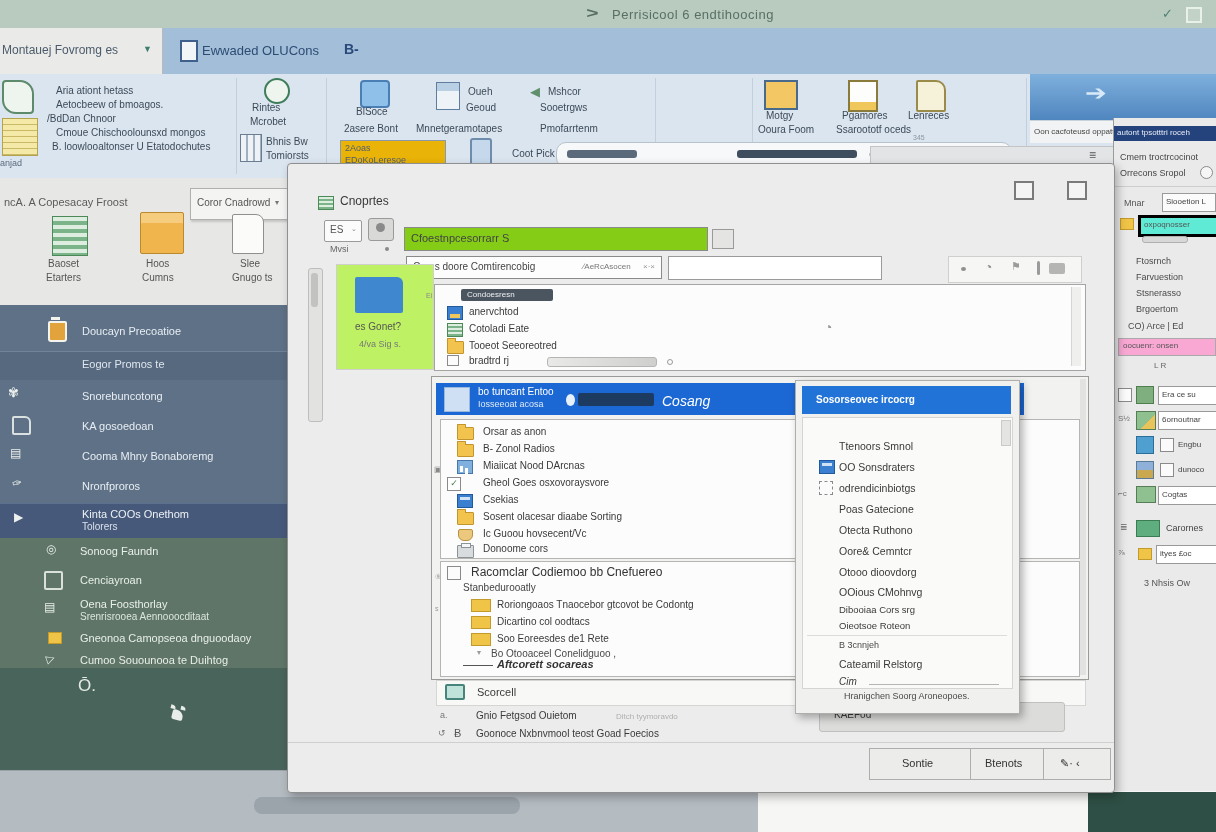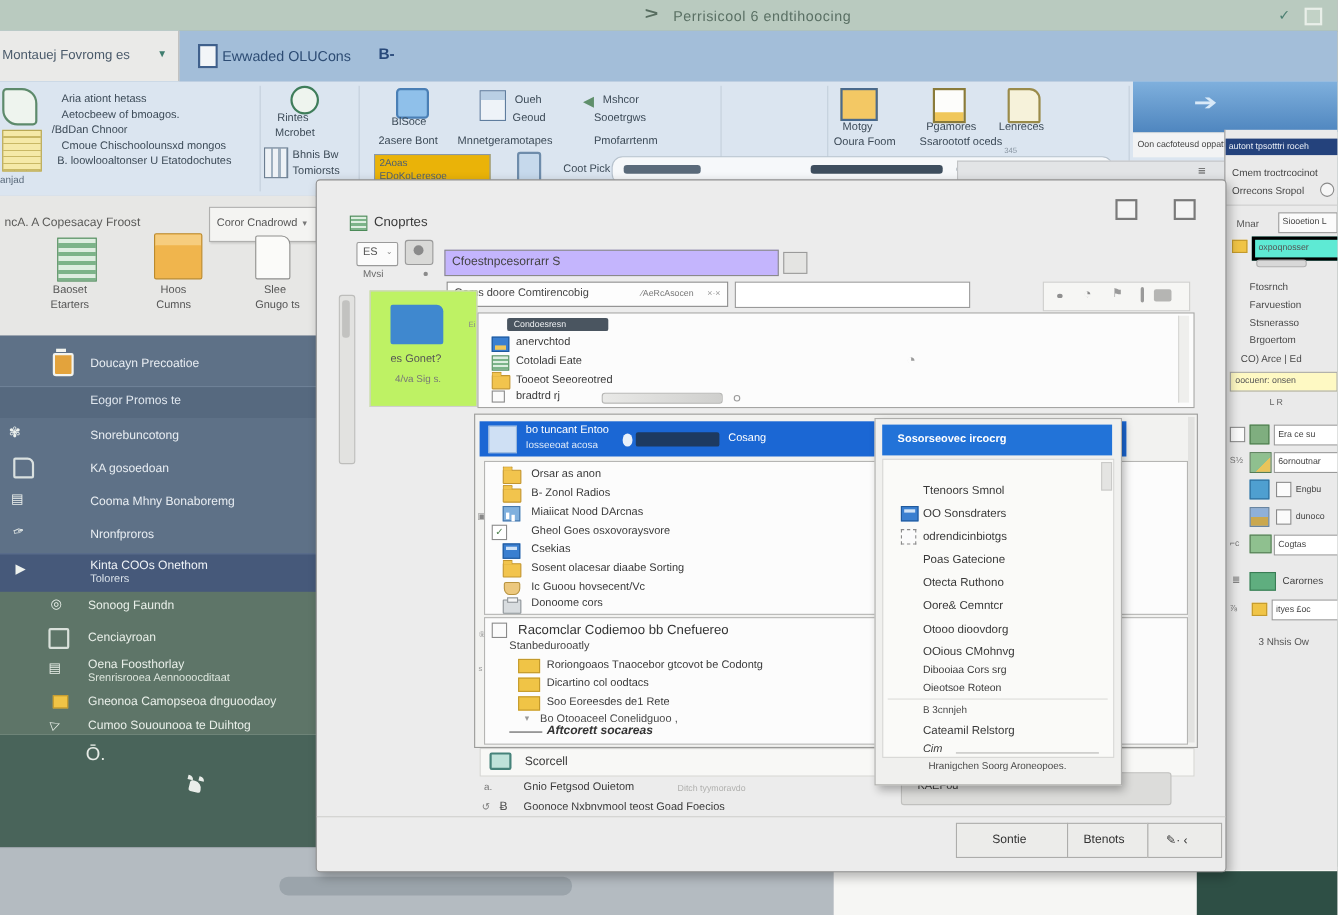--- a/index.html
+++ b/index.html
@@ -226,21 +226,21 @@
     <span class="ysq" style="position:absolute;left:6px;top:100px;"></span>
     <div class="abs" style="left:24px;top:97px;width:76px;height:16px;background:#5eead4;border:3px solid #000000;">
       <span class="t" style="left:3px;top:2px;font-size:8px;color:#555;">oxpoqnosser</span>
     </div>
     <div class="abs" style="left:28px;top:118px;width:44px;height:5px;background:#d8d8d8;border:1px solid #b0b0b0;border-radius:3px;"></div>
     <span class="t" style="left:22px;top:138px;font-size:9px;color:#4a4a4a;">Ftosrnch</span>
     <span class="t" style="left:22px;top:154px;font-size:9px;color:#4a4a4a;">Farvuestion</span>
     <span class="t" style="left:22px;top:170px;font-size:9px;color:#4a4a4a;">Stsnerasso</span>
     <span class="t" style="left:22px;top:186px;font-size:9px;color:#4a4a4a;">Brgoertom</span>
     <span class="t" style="left:14px;top:203px;font-size:9px;color:#4a4a4a;">CO) Arce | Ed</span>
-    <div class="abs" style="left:4px;top:220px;width:96px;height:16px;background:#fef9c3;border:1px solid #aaa;">
+    <div class="abs" style="left:4px;top:220px;width:96px;height:16px;background:#f9a8d4;border:1px solid #aaa;">
       <span class="t" style="left:4px;top:2px;font-size:8px;color:#555;">oocuenr: onsen</span>
     </div>
     <span class="t" style="left:40px;top:243px;font-size:8px;color:#666;">L R</span>
 
     <div class="abs" style="left:2px;top:268px;width:100px;height:20px;">
       <span class="ic-box" style="position:absolute;left:2px;top:2px;"></span>
       <span class="abs" style="left:20px;top:0px;width:16px;height:16px;background:#7fae7f;border:1px solid #4e7d4e;"></span>
       <div class="abs" style="left:42px;top:0px;width:58px;height:17px;background:#fff;border:1px solid #999;">
         <span class="t" style="left:3px;top:3px;font-size:8px;color:#444;">Era ce su</span>
       </div>
@@ -294,21 +294,21 @@
 
     <div class="abs" style="left:36px;top:56px;width:36px;height:20px;background:#fbfbfb;border:1px solid #9a9a9a;border-radius:2px;">
       <span class="t" style="left:5px;top:3px;font-size:10px;color:#555;">ES</span>
       <span class="t" style="left:26px;top:4px;font-size:7px;color:#888;">⌄</span>
     </div>
     <span class="abs" style="left:80px;top:54px;width:24px;height:21px;background:#d9d9d7;border:1px solid #9a9a9a;border-radius:3px;"></span>
     <span class="abs" style="left:88px;top:59px;width:9px;height:9px;background:#8a8a8a;border-radius:50%;"></span>
     <span class="t" style="left:42px;top:80px;font-size:9px;color:#666;">Mvsi</span>
     <span class="abs" style="left:97px;top:83px;width:4px;height:4px;background:#8a8a8a;border-radius:50%;"></span>
 
-    <div class="abs" style="left:116px;top:63px;width:302px;height:22px;background:#c4b5fd;border:1px solid #8a8a8a;">
+    <div class="abs" style="left:116px;top:63px;width:302px;height:22px;background:#84cc16;border:1px solid #8a8a8a;">
       <span class="t" style="left:6px;top:4px;font-size:11px;color:#444;">Cfoestnpcesorrarr S</span>
     </div>
     <span class="abs" style="left:424px;top:65px;width:20px;height:18px;background:#e4e4e2;border:1px solid #9a9a9a;"></span>
 
     <div class="abs" style="left:118px;top:92px;width:254px;height:21px;background:#fdfdfd;border:1px solid #8a8a8a;">
       <span class="t" style="left:6px;top:4px;font-size:10px;color:#444;">Gems doore Comtirencobig</span>
       <span class="t" style="left:176px;top:5px;font-size:8px;color:#777;">∕AeRcAsocen</span>
       <span class="t" style="left:236px;top:5px;font-size:8px;color:#999;">×·×</span>
     </div>
     <div class="abs" style="left:380px;top:92px;width:212px;height:22px;background:#fff;border:1px solid #9a9a9a;"></div>
@@ -363,21 +363,21 @@
       <span class="t" style="left:2px;top:88px;font-size:8px;color:#888;">▣</span>
       <span class="t" style="left:3px;top:196px;font-size:7px;color:#999;">⑨</span>
       <span class="t" style="left:3px;top:228px;font-size:7px;color:#999;">s</span>
 
       <div class="abs" style="left:4px;top:6px;width:588px;height:32px;background:#1b67d4;">
         <span class="abs" style="left:8px;top:4px;width:24px;height:23px;background:#cfe0f4;border:1px solid #9ab8dd;"></span>
         <span class="t" style="left:42px;top:3px;font-size:10px;color:#fff;">bo tuncant Entoo</span>
         <span class="t" style="left:42px;top:16px;font-size:9px;color:#dfeaf8;">Iosseeoat acosa</span>
         <span class="abs" style="left:130px;top:11px;width:9px;height:12px;background:#e8f0fa;border-radius:50%;"></span>
         <span class="abs" style="left:142px;top:10px;width:76px;height:13px;background:#1d3a60;border-radius:2px;"></span>
-        <span class="t" style="left:226px;top:10px;font-size:10px;color:#fff;">Cosang</span>
+        <span class="t" style="left:226px;top:10px;font-size:14px;color:#fff;font-style:italic;">Cosang</span>
       </div>
 
       <div class="abs" style="left:8px;top:42px;width:638px;height:138px;background:#fcfcfc;border:1px solid #b5b5b3;">
         <div class="abs" style="left:6px;top:5px;width:600px;height:15px;">
           <span class="ic-folder" style="position:absolute;left:10px;top:2px;"></span>
           <span class="t" style="left:36px;top:1px;font-size:10px;color:#3a3a3a;">Orsar as anon</span>
         </div>
         <div class="abs" style="left:6px;top:22px;width:600px;height:15px;">
           <span class="ic-folder" style="position:absolute;left:10px;top:2px;"></span>
           <span class="t" style="left:36px;top:1px;font-size:10px;color:#3a3a3a;">B- Zonol Radios</span>

